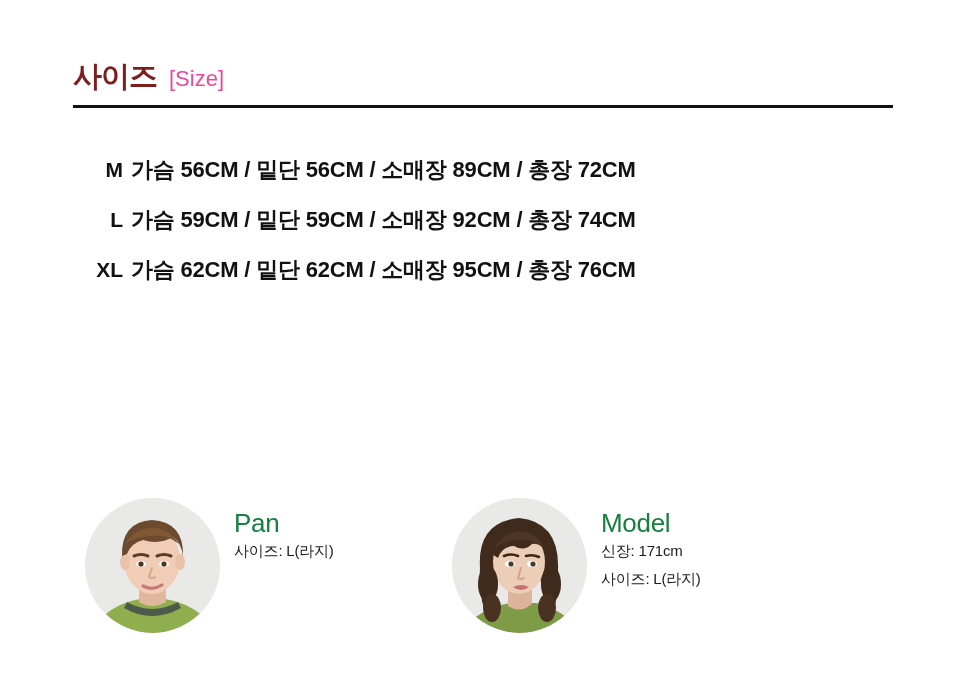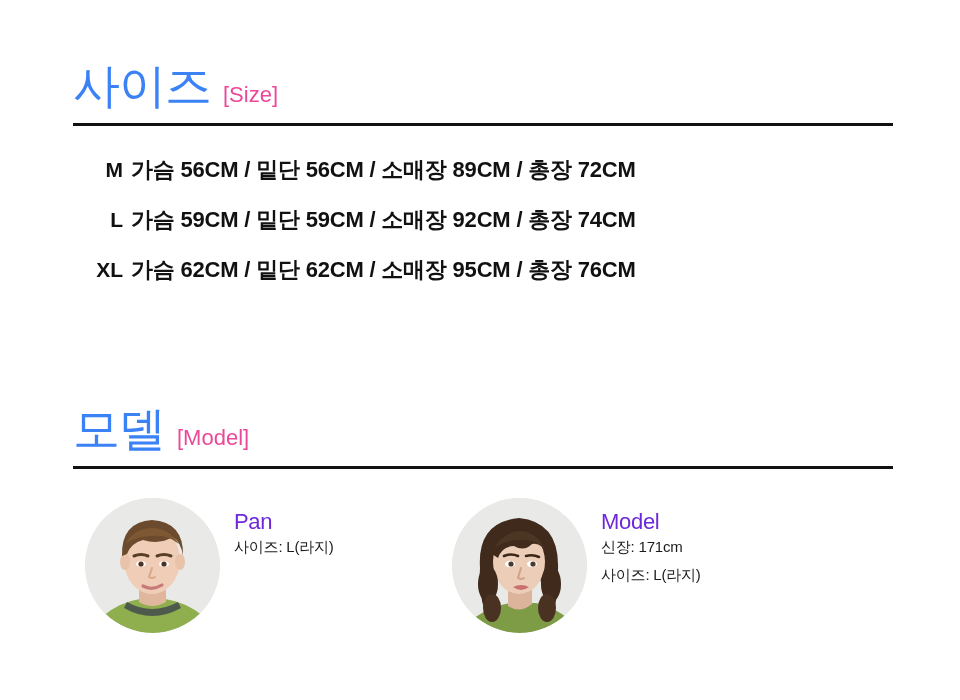--- a/index.html
+++ b/index.html
@@ -32,25 +32,25 @@
   }
 
   .section-head {
     display: flex;
     align-items: baseline;
     gap: 12px;
     padding-bottom: 6px;
   }
 
   .section-title-ko {
-    font-size: 47px;
-    font-weight: 400;
+    font-size: 29px;
+    font-weight: 700;
     letter-spacing: -1px;
     line-height: 1;
-    color: #3b82f6;
+    color: #7f1d1d;
   }
 
   .section-title-en {
     font-size: 22px;
     font-weight: 400;
     color: #ec4899;
     letter-spacing: 0px;
     line-height: 1;
   }
 
@@ -119,23 +119,23 @@
   }
 
   .avatar svg { display: block; width: 135px; height: 135px; }
 
   .model-info {
     margin-left: 14px;
     padding-top: 12px;
   }
 
   .model-name {
-    font-size: 22px;
+    font-size: 26px;
     font-weight: 400;
-    color: #6d28d9;
+    color: #15803d;
     line-height: 1.05;
     letter-spacing: -0.3px;
   }
 
   .model-meta {
     font-size: 15px;
     font-weight: 400;
     color: #1b1b1b;
     line-height: 1.85;
     letter-spacing: -0.2px;
@@ -167,27 +167,20 @@
       <span class="size-val">가슴 59CM / 밑단 59CM / 소매장 92CM / 총장 74CM</span>
     </div>
 
     <div class="size-row">
       <span class="size-key">XL</span>
       <span class="size-val">가슴 62CM / 밑단 62CM / 소매장 95CM / 총장 76CM</span>
     </div>
 
   </div>
 
-  <div class="section" style="top:405px;">
-    <div class="section-head">
-      <span class="section-title-ko">모델</span>
-      <span class="section-title-en">[Model]</span>
-    </div>
-    <div class="rule"></div>
-  </div>
 
   <div class="models">
 
     <div class="model-card">
       <div class="avatar">
         <svg viewBox="0 0 135 135">
           <defs>
             <clipPath id="clipA">
                 <circle cx="67.5" cy="67.5" r="67.5"></circle>
               </clipPath>

